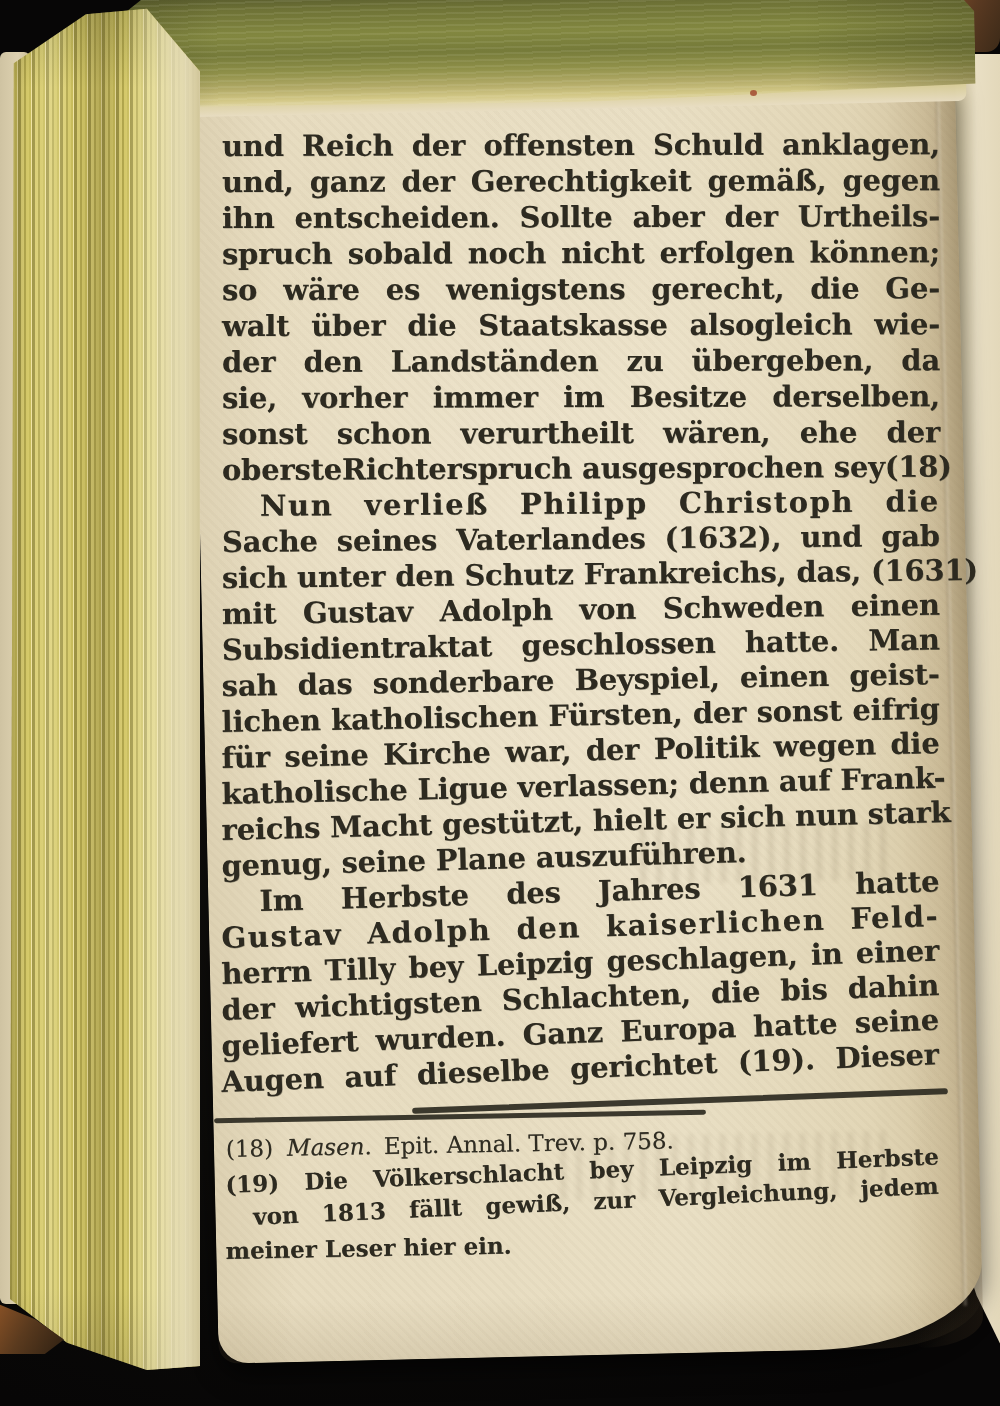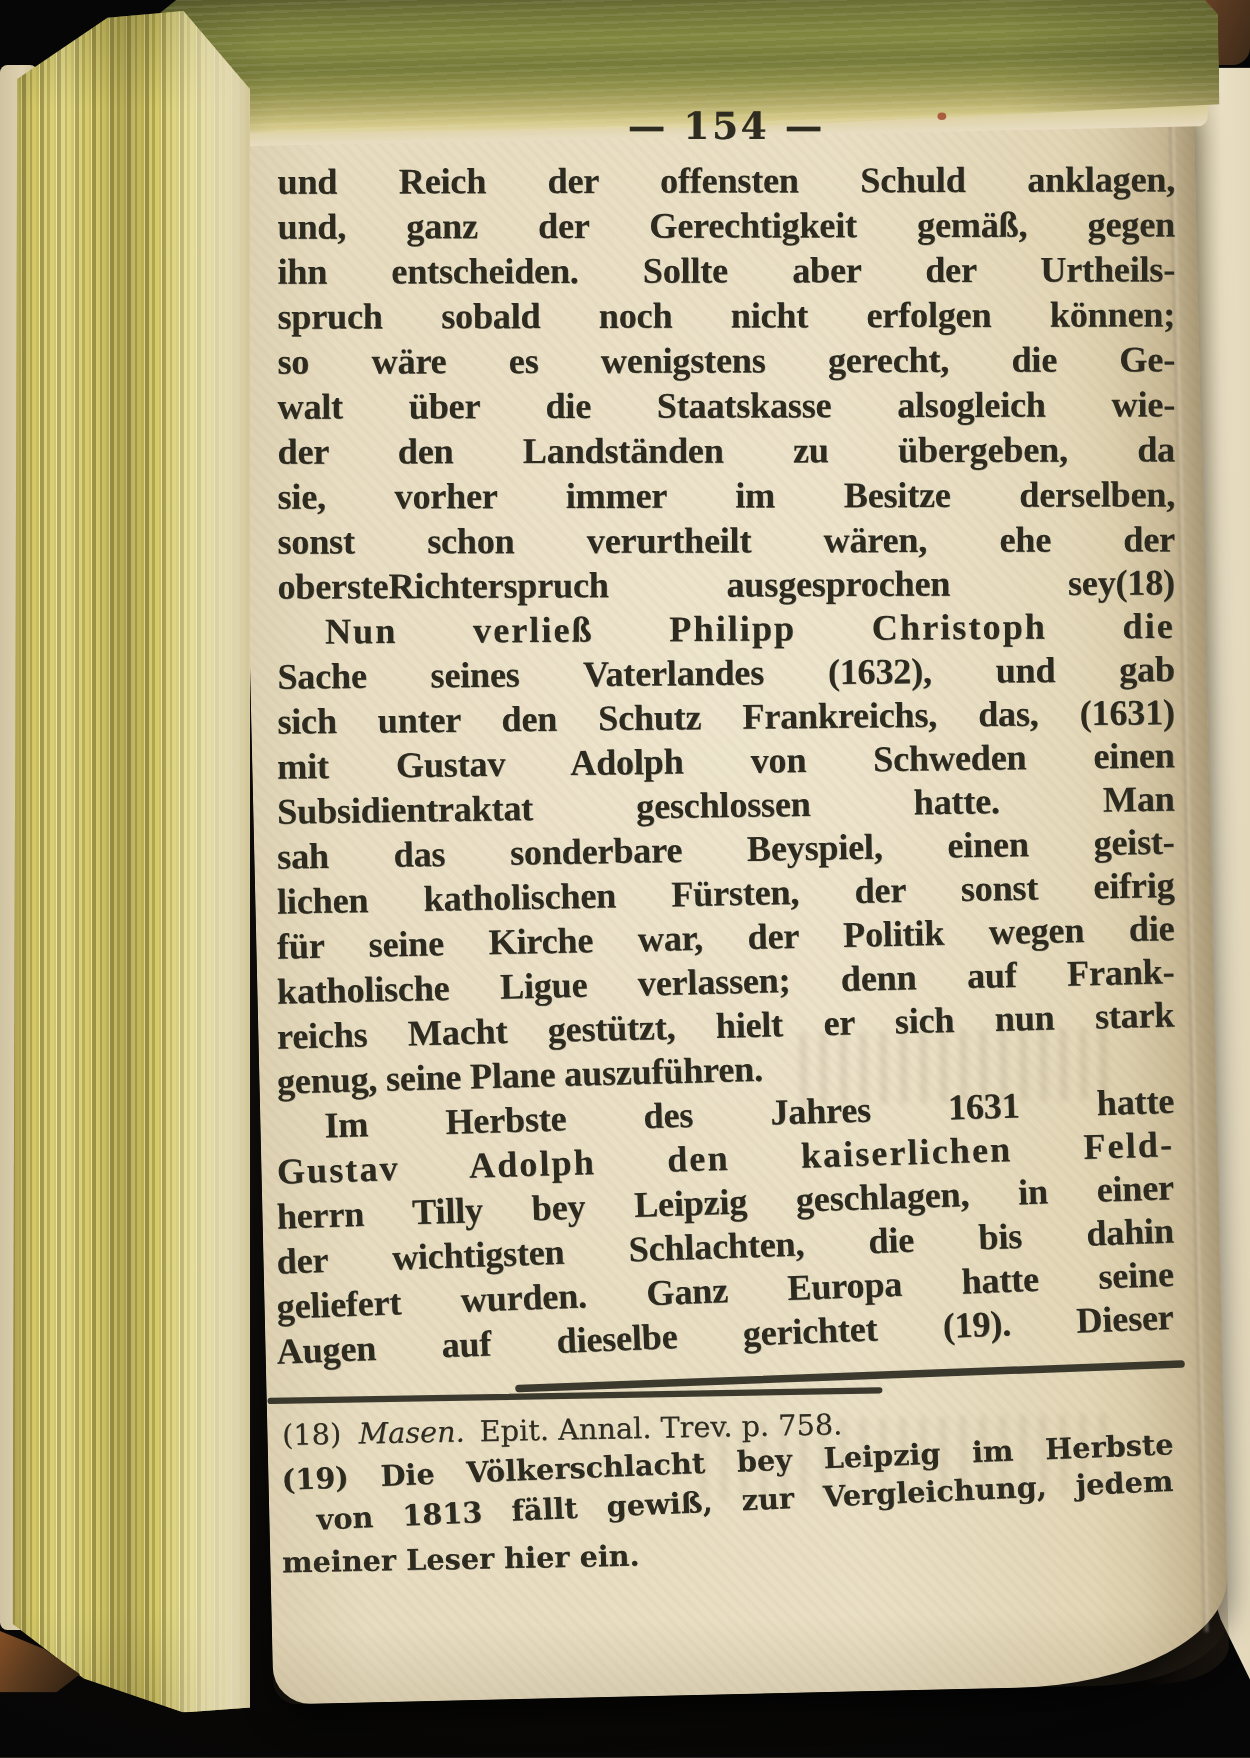--- a/index.html
+++ b/index.html
@@ -58,21 +58,21 @@
       repeating-linear-gradient(90deg,#b1a64d 0 2px,#d4c868 2px 5px,#c7bb59 5px 7px,#efe3a2 7px 8px,#9d9345 8px 11px,#d9cd72 11px 14px);}
   
   .cover-corner{position:absolute;left:0;top:1298px;width:64px;height:56px;z-index:6;
     background:linear-gradient(120deg,#8a5226 0%,#5a3a1e 45%,#2e2012 100%);
     clip-path:polygon(0 12%,55% 38%,100% 74%,70% 100%,0 100%);}
   
   .text-layer{position:absolute;inset:0;z-index:7;color:#2d2a20;}
   .pg-header{position:absolute;left:222px;top:84px;width:718px;text-align:center;
     font-size:30px;font-weight:bold;letter-spacing:2px;color:#2e2b21;
     text-shadow:.4px .4px 0 rgba(45,42,32,.45);}
-  #body-lines{position:absolute;left:222px;top:128px;width:718px;font-family:Liberation Serif, serif;}
+  #body-lines{position:absolute;left:222px;top:128px;width:718px;}
   .bl{height:36px;line-height:36px;font-size:29px;font-weight:bold;letter-spacing:-.2px;
     text-align:justify;text-align-last:justify;overflow:visible;white-space:nowrap;
     transform-origin:left bottom;color:#2d2a20;text-shadow:.4px .4px 0 rgba(45,42,32,.42);}
   .bl.nofill{text-align:left;text-align-last:left;}
   .bl.indent{padding-left:38px;}
   .bl.spaced{letter-spacing:1.6px;}
   .rule{position:absolute;background:#2d2a21;border-radius:3px;opacity:.92;}
   .rule-a{left:214px;top:1114px;width:492px;height:5px;transform:rotate(-1deg);}
   .rule-b{left:412px;top:1098px;width:536px;height:6px;transform:rotate(-2.1deg);}
   .fn18{position:absolute;left:226px;top:1136px;width:714px;font-size:23px;font-weight:normal;
@@ -106,21 +106,20 @@
     <div class="crease"></div>
     <div class="bottom-shade"></div>
   </div>
 
   <div class="top-highlight"></div>
   <div class="top-edge"></div>
   <div class="fore-edge"></div>
   <div class="cover-corner"></div>
 
   <div class="text-layer">
-    <div class="pg-header">— 154 —</div>
 
     <div id="body-lines">
         <div class="bl" style="transform: rotate(-0.15deg);">und Reich der offensten Schuld anklagen,</div>
         <div class="bl" style="transform: rotate(-0.15deg);">und, ganz der Gerechtigkeit gemäß, gegen</div>
         <div class="bl" style="transform: rotate(-0.15deg);">ihn entscheiden. Sollte aber der Urtheils-</div>
         <div class="bl" style="transform: rotate(-0.15deg);">spruch sobald noch nicht erfolgen können;</div>
         <div class="bl" style="transform: rotate(-0.15deg);">so wäre es wenigstens gerecht, die Ge-</div>
         <div class="bl" style="transform: rotate(-0.15deg);">walt über die Staatskasse alsogleich wie-</div>
         <div class="bl" style="transform: rotate(-0.15deg);">der den Landständen zu übergeben, da</div>
         <div class="bl" style="transform: rotate(-0.15deg);">sie, vorher immer im Besitze derselben,</div>

